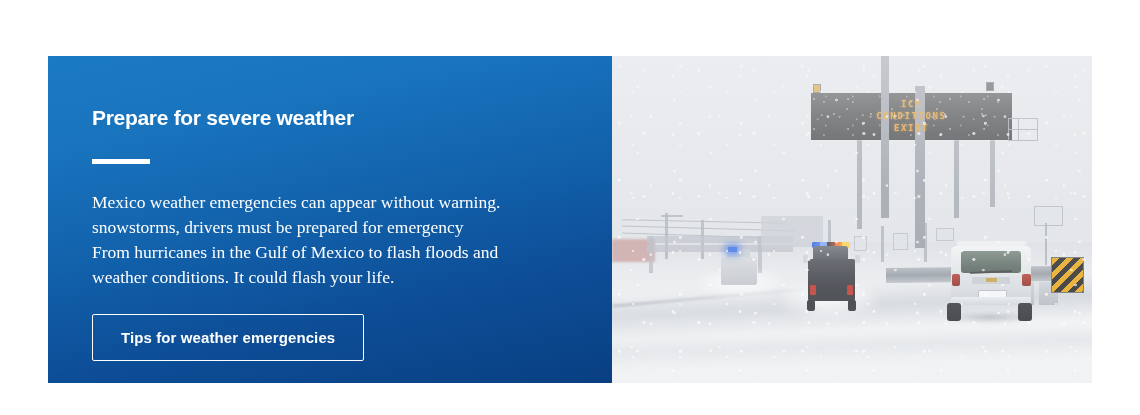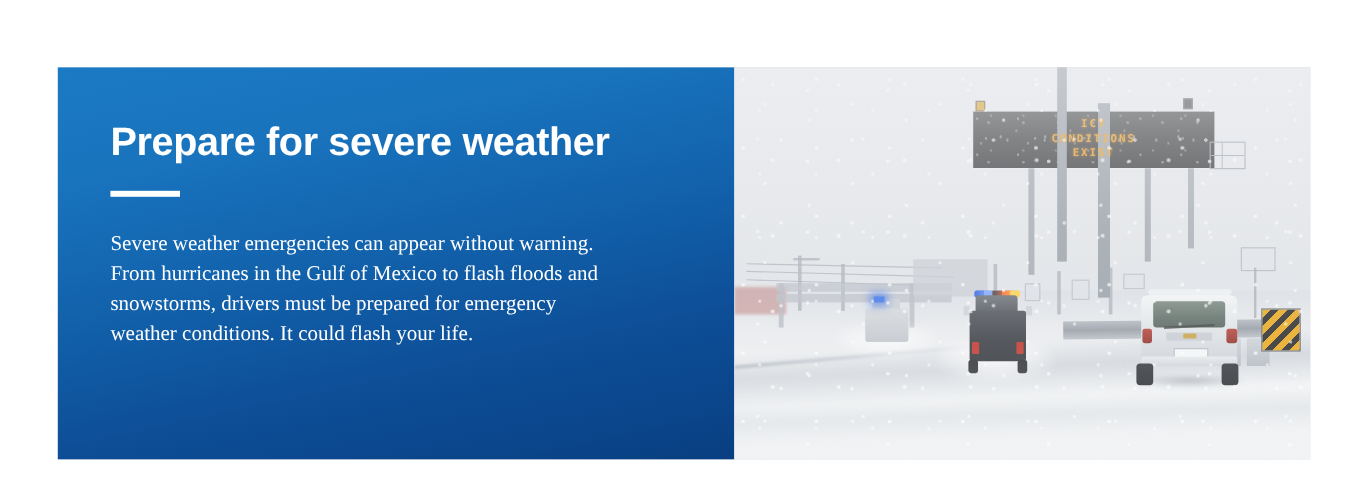--- a/index.html
+++ b/index.html
@@ -47,21 +47,21 @@
     padding: 44px 40px 0 44px;
   }
 
   .panel-inner { position: relative; z-index: 2; }
 
   .headline {
     margin: 0;
     color: #ffffff;
     font-family: "Liberation Sans", sans-serif;
     font-weight: 700;
-    font-size: 33px;
+    font-size: 21px;
     line-height: 36px;
     letter-spacing: -0.3px;
   }
 
   .rule {
     margin-top: 23px;
     width: 58px;
     height: 5px;
     background: #ffffff;
   }
@@ -429,26 +429,27 @@
   <div class="banner">
 
     <div class="panel">
       <div class="panel-inner">
 
         <h1 class="headline">Prepare for severe weather</h1>
 
         <div class="rule"></div>
 
         <p class="body-copy">
-          <span class="ln">Severe weather emergencies can appear without warning.</span>
+          <span class="ln">Mexico weather emergencies can appear without warning.</span>
+          <span class="ln">snowstorms, drivers must be prepared for emergency</span>
           <span class="ln">From hurricanes in the Gulf of Mexico to flash floods and</span>
-          <span class="ln">snowstorms, drivers must be prepared for emergency</span>
           <span class="ln">weather conditions. It could flash your life.</span>
         </p>
 
+        <button class="cta">Tips for weather emergencies</button>
       </div>
     </div>
 
     <div class="photo">
 
       <div class="sky"></div>
       <div class="ground"></div>
       <div class="road-band"></div>
       <div class="road-band b2"></div>
       <div class="shoulder-line"></div>

